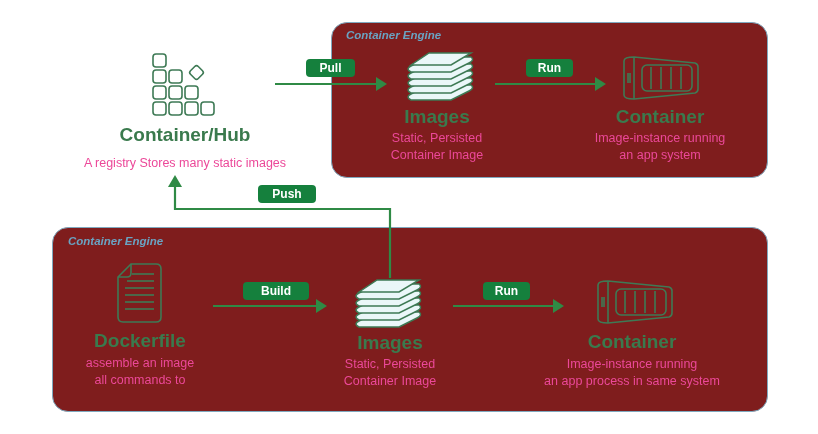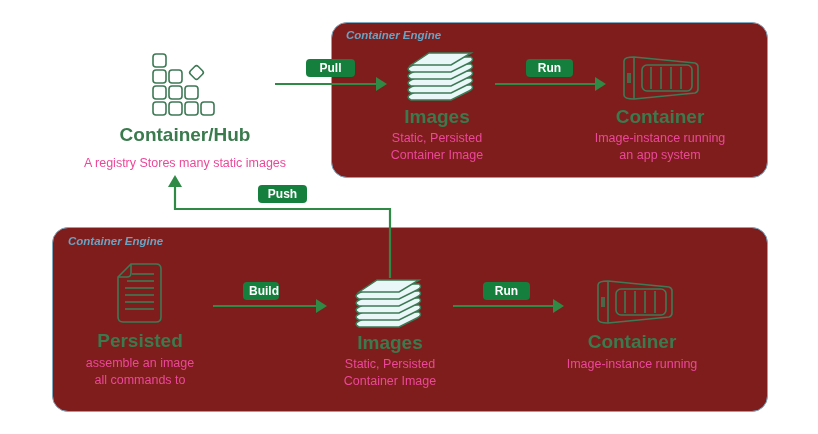--- a/index.html
+++ b/index.html
@@ -42,22 +42,22 @@
     <polygon points="376,77 387,84 376,91"></polygon>
     <polygon points="595,77 606,84 595,91"></polygon>
     <polygon points="168,187 175,175 182,187"></polygon>
     <polygon points="316,299 327,306 316,313"></polygon>
     <polygon points="553,299 564,306 553,313"></polygon>
   </g>
 </svg>
 
 <div class="badge" style="left:306px; top:59px; width:49px;">Pull</div>
 <div class="badge" style="left:526px; top:59px; width:47px;">Run</div>
-<div class="badge" style="left:258px; top:185px; width:49px;">Push</div>
-<div class="badge" style="left:243px; top:282px; width:36px;text-align:right;">Build</div>
+<div class="badge" style="left:258px; top:185px; width:58px;">Push</div>
+<div class="badge" style="left:243px; top:282px; width:66px;">Build</div>
 <div class="badge" style="left:483px; top:282px; width:47px;">Run</div>
 
 <svg class="icon" style="left:150px; top:52px;" width="70" height="66">
   <g stroke="#3e7a55" stroke-width="1.6" fill="none">
     <rect x="3" y="2" width="13" height="13" rx="3"></rect>
     <rect x="3" y="18" width="13" height="13" rx="3"></rect>
     <rect x="19" y="18" width="13" height="13" rx="3"></rect>
     <rect x="3" y="34" width="13" height="13" rx="3"></rect>
     <rect x="19" y="34" width="13" height="13" rx="3"></rect>
     <rect x="35" y="34" width="13" height="13" rx="3"></rect>
@@ -111,21 +111,21 @@
     <path d="M15,2 L40,2 Q45,2 45,7 L45,55 Q45,60 40,60 L7,60 Q2,60 2,55 L2,15 Z"></path>
     <path d="M15,2 L15,11 Q15,15 11,15 L2,15"></path>
     <line x1="16" y1="12" x2="38" y2="12"></line>
     <line x1="11" y1="19" x2="38" y2="19"></line>
     <line x1="9" y1="26" x2="38" y2="26"></line>
     <line x1="9" y1="33" x2="38" y2="33"></line>
     <line x1="9" y1="40" x2="38" y2="40"></line>
     <line x1="9" y1="47" x2="38" y2="47"></line>
   </g>
 </svg>
-<div class="node-title" style="left:140px; top:330px;">Persisted</div>
+<div class="node-title" style="left:140px; top:330px;">Dockerfile</div>
 <div class="node-desc" style="left:140px; top:355px;">
   <div>assemble an image</div>
   <div>all commands to</div>
 </div>
 
 <svg class="icon" style="left:351px; top:277px;" width="74" height="56">
   <g stroke="#3e7a55" stroke-width="1.5" fill="#eaf7f9">
     <path d="M8,50 Q2,47 8,44 L26,35 L68,35 Q72,38 66,41 L48,50 Z"></path>
     <path d="M8,43 Q2,40 8,37 L26,28 L68,28 Q72,31 66,34 L48,43 Z"></path>
     <path d="M8,36 Q2,33 8,30 L26,21 L68,21 Q72,24 66,27 L48,36 Z"></path>
@@ -149,13 +149,14 @@
     <rect x="22" y="10" width="50" height="26" rx="5"></rect>
     <line x1="31" y1="12" x2="31" y2="34"></line>
     <line x1="41" y1="12" x2="41" y2="34"></line>
     <line x1="51" y1="12" x2="51" y2="34"></line>
     <line x1="61" y1="12" x2="61" y2="34"></line>
   </g>
 </svg>
 <div class="node-title" style="left:632px; top:331px;">Container</div>
 <div class="node-desc" style="left:632px; top:356px;">
   <div>Image-instance running</div>
+  <div>an app process in same system</div>
 </div>
 
 </body></html>

